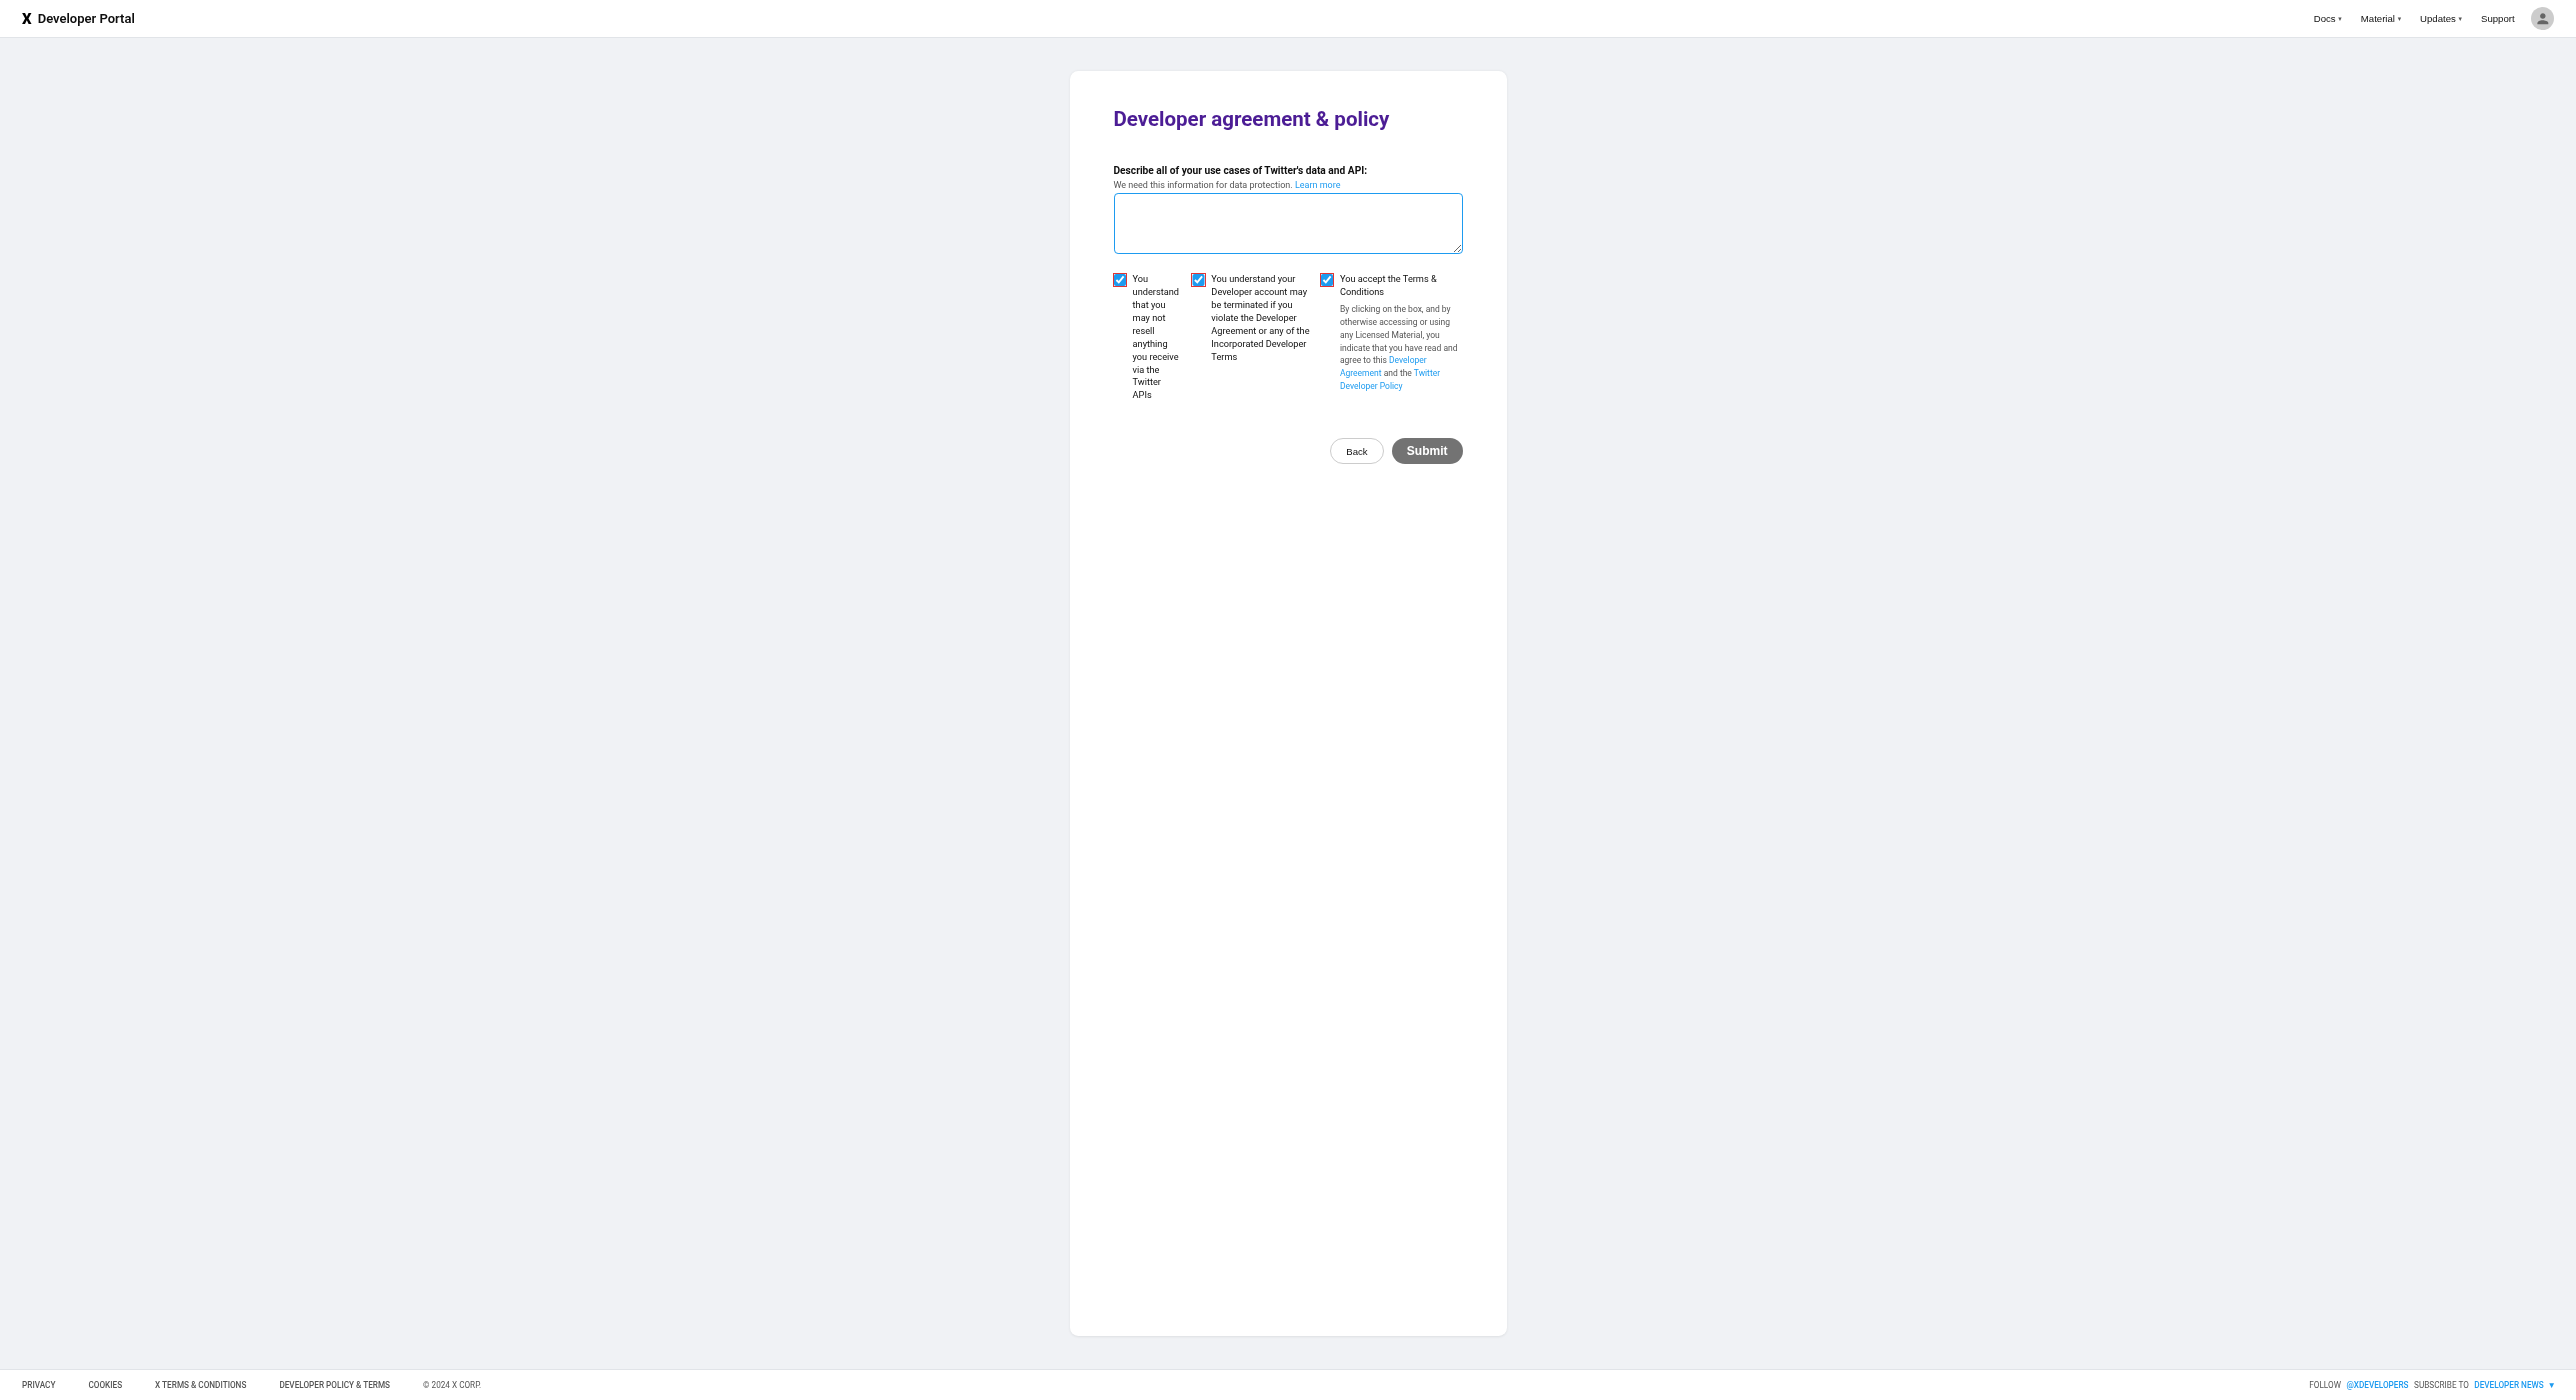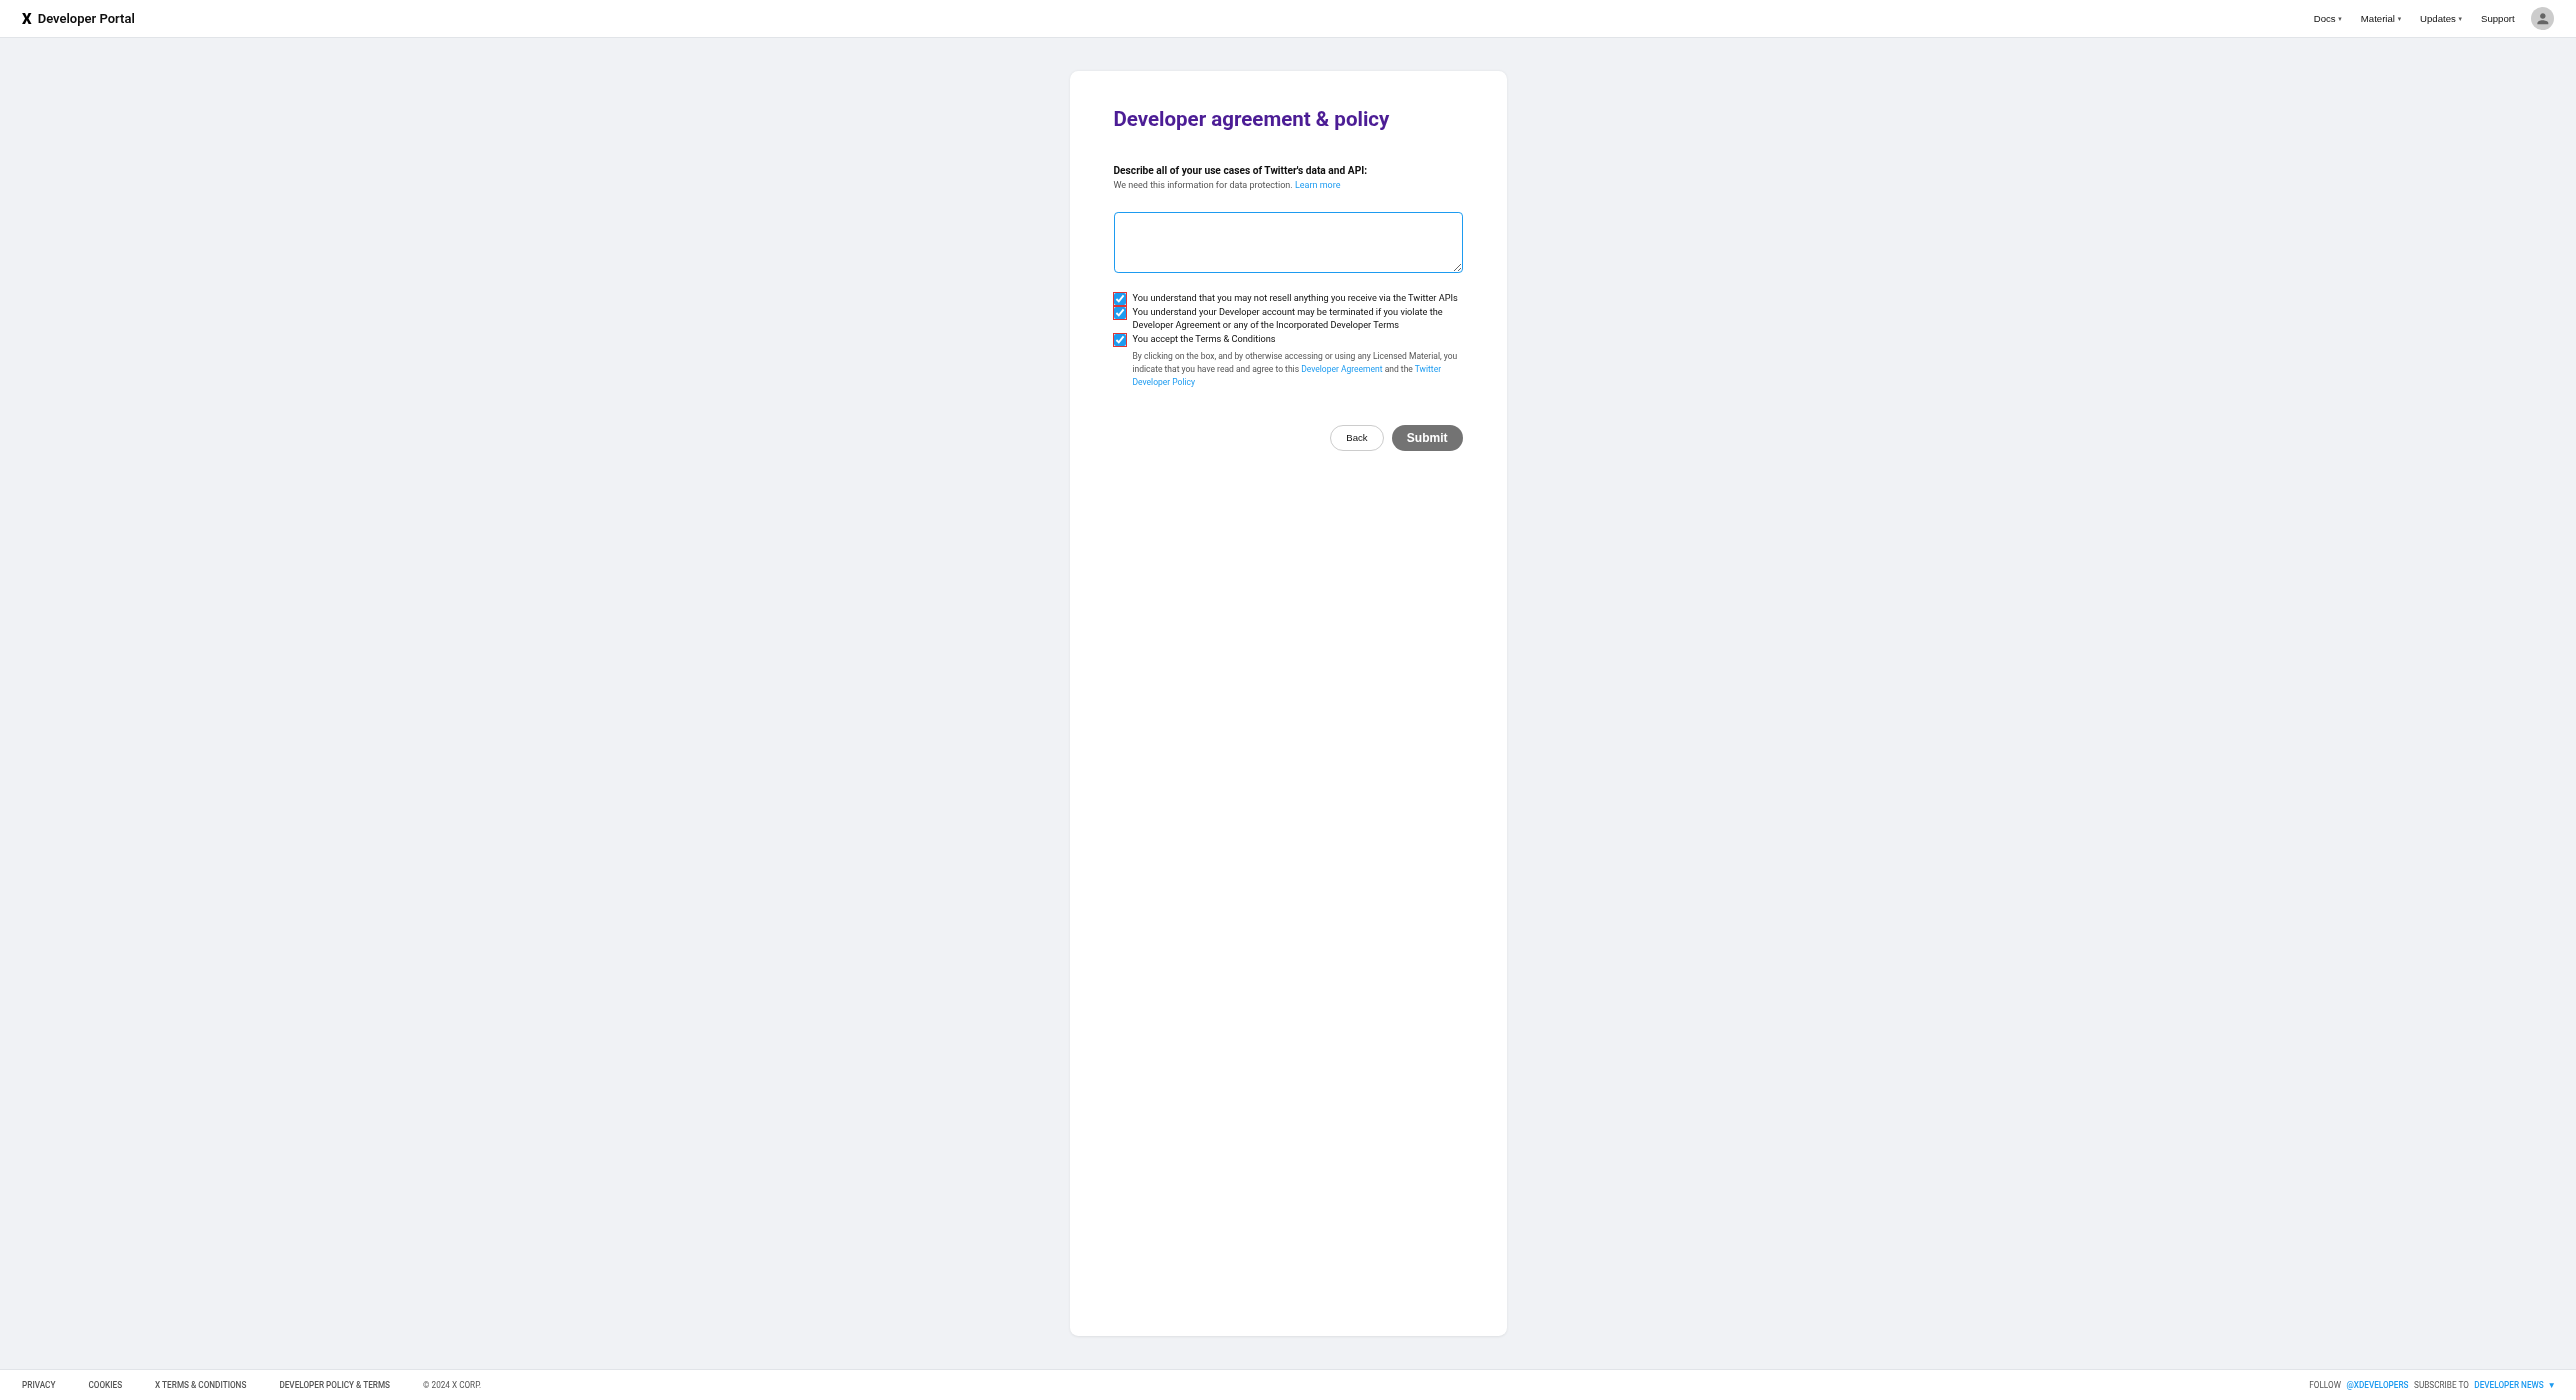--- a/index.html
+++ b/index.html
@@ -102,21 +102,21 @@
     }
     .section-label {
       font-size: 10.2px;
       font-weight: 700;
       color: #0f0f0f;
       margin-bottom: 4.1px;
     }
     .section-sub {
       font-size: 9px;
       color: #555;
-      margin-bottom: 22px;
+      margin-bottom: 3px;
     }
     .section-sub a {
       color: #1d9bf0;
       text-decoration: none;
     }
 
     .use-case-textarea {
       width: 100%;
       border: 1.4px solid #1d9bf0;
       border-radius: 4.1px;
@@ -125,22 +125,22 @@
       color: #0f0f0f;
       resize: vertical;
       min-height: 61px;
       outline: none;
       font-family: inherit;
       margin-bottom: 16.4px;
     }
 
     .checkbox-group {
       display: flex;
-      flex-direction: column;
-      gap: 1px;
+      flex-direction: row;
+      gap: 11px;
       margin-bottom: 33px;
     }
     .checkbox-item {
       display: flex;
       align-items: flex-start;
       gap: 6.8px;
     }
     .checkbox-item input[type="checkbox"] {
       width: 12.3px;
       height: 12.3px;

